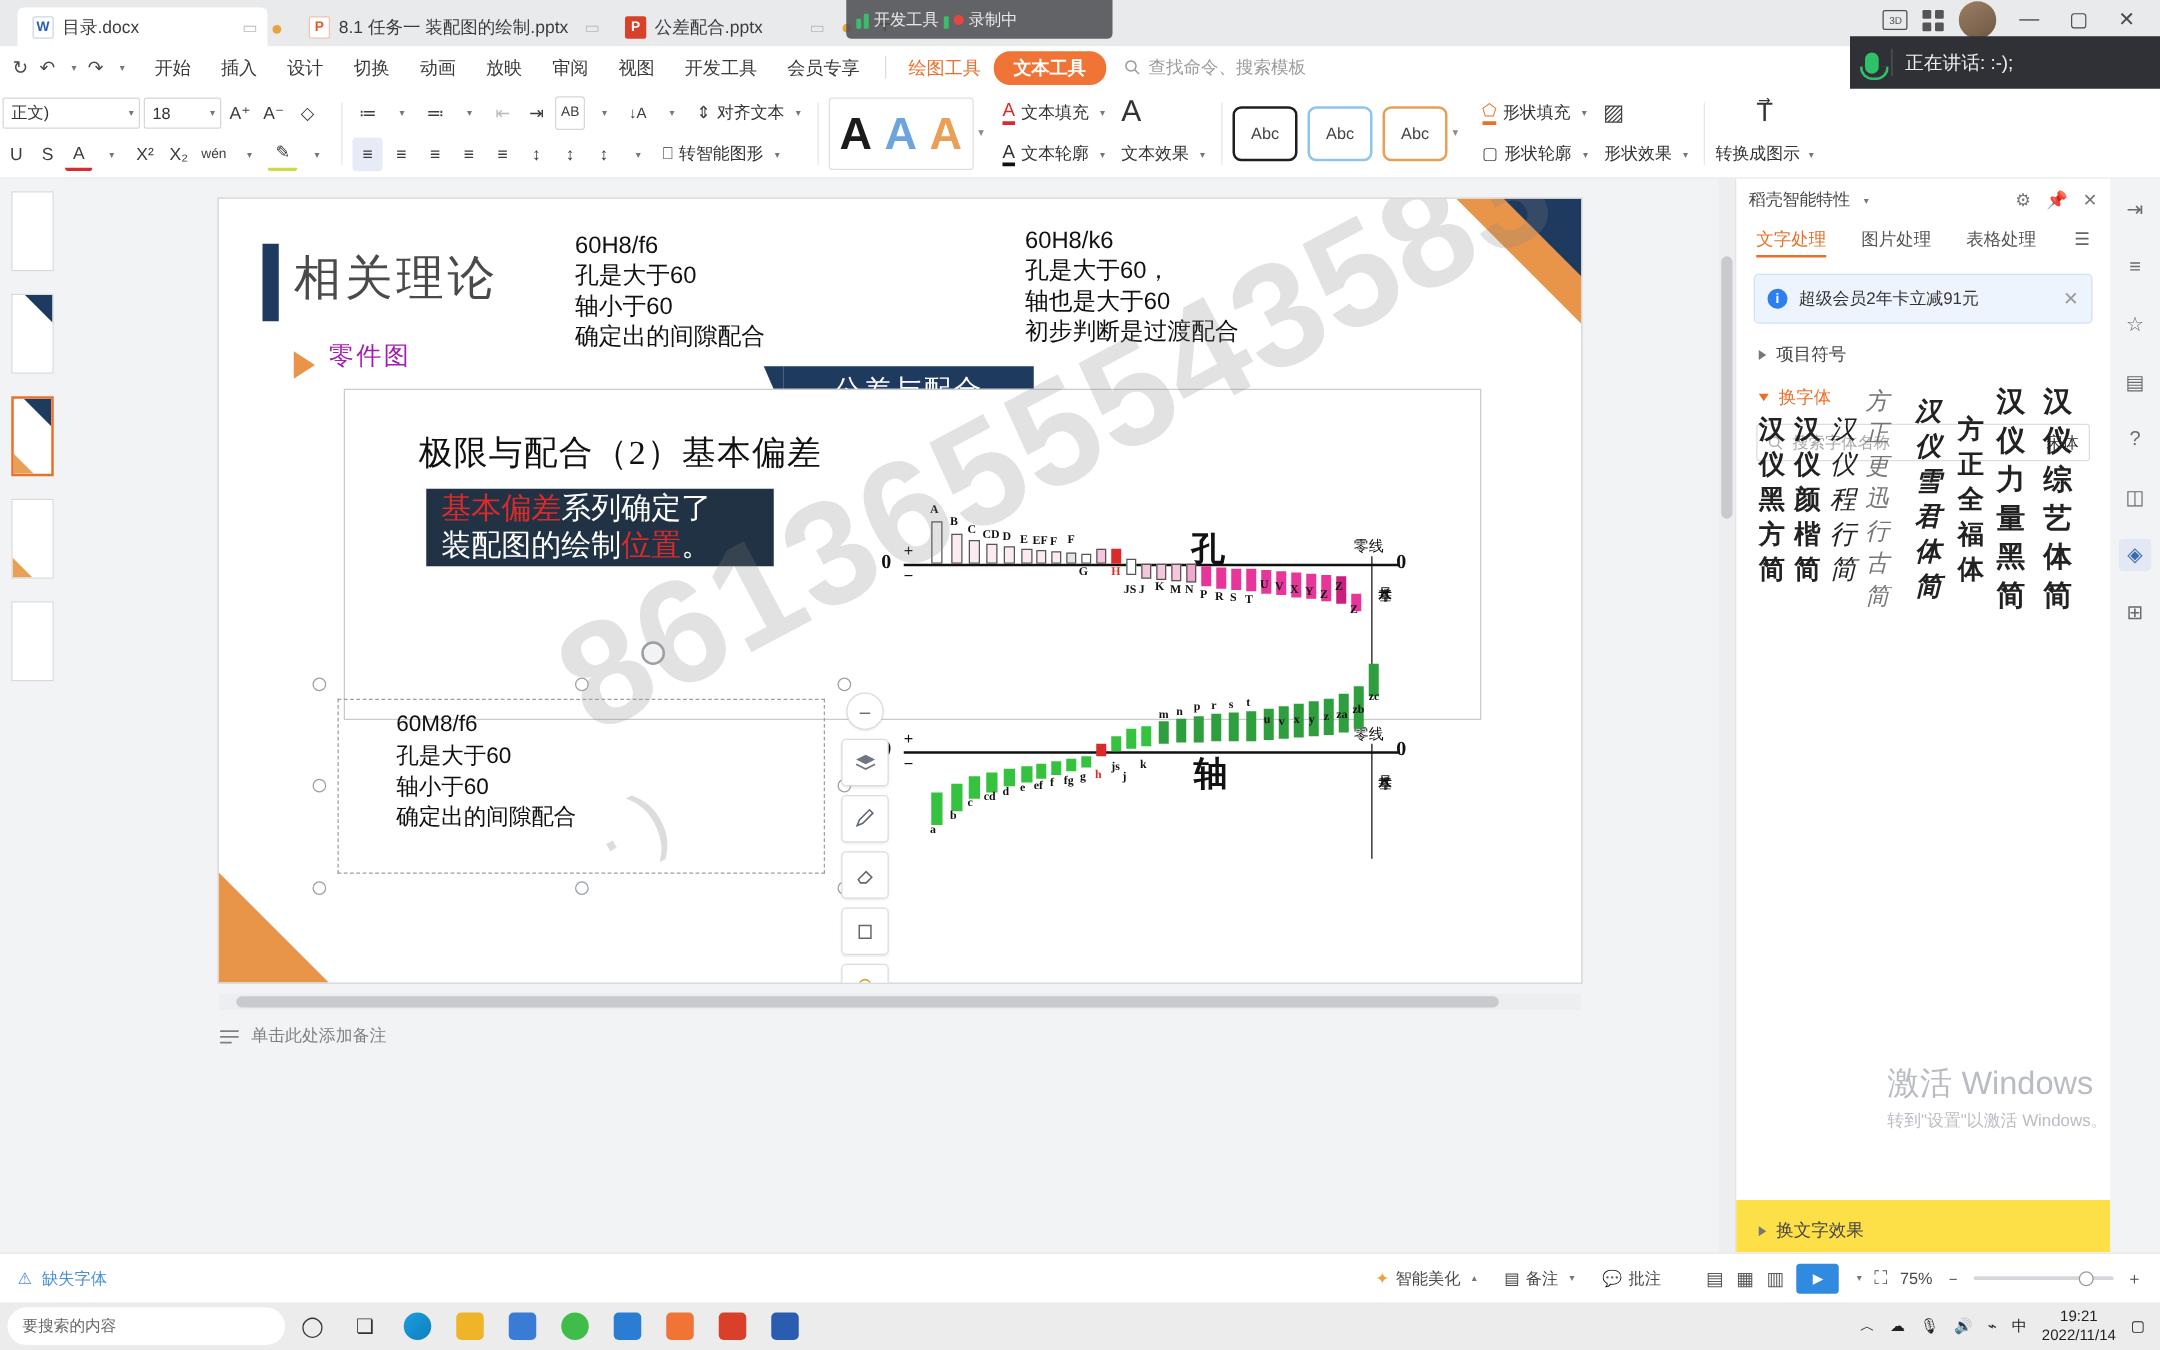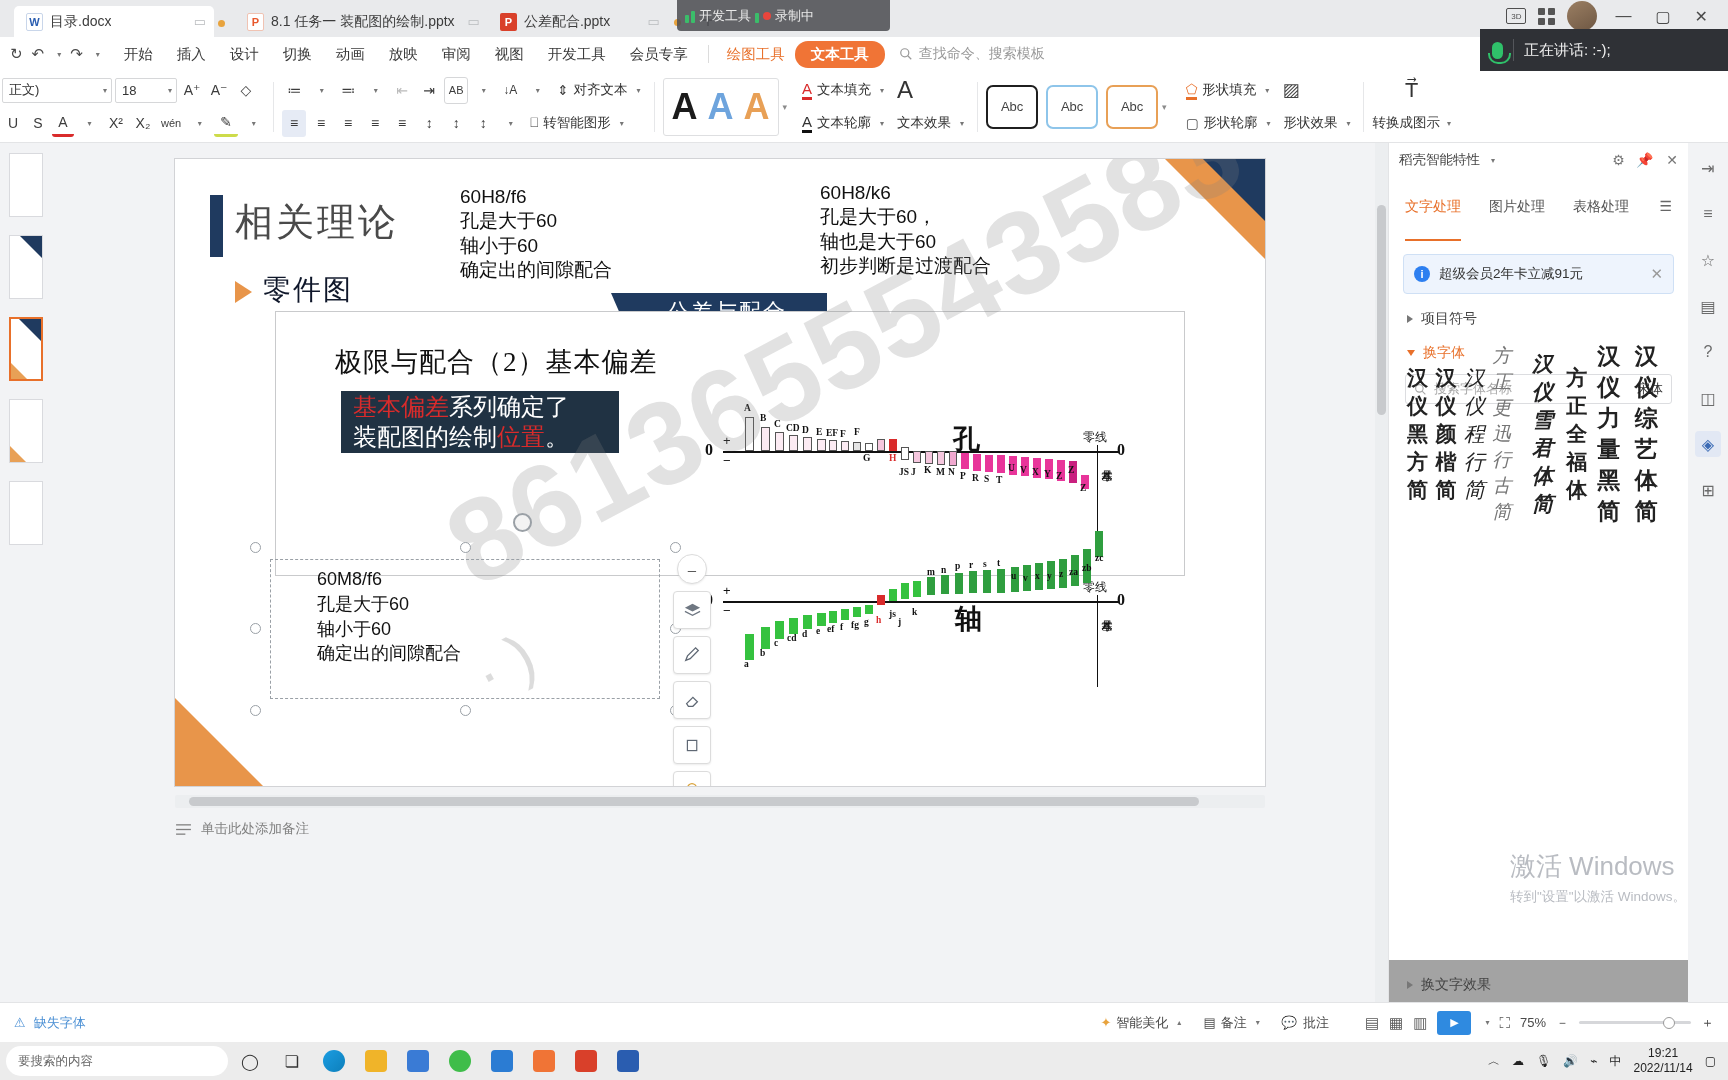--- a/index.html
+++ b/index.html
@@ -134,21 +134,21 @@
      border-bottom:88px solid #e8954a; border-right:88px solid transparent; }
 
   .accentbar { position:absolute; left:35px; top:36px; width:13px; height:62px;
                background:#1f3a5f; }
   .ptitle { position:absolute; left:60px; top:38px; font-size:38px;
      color:#4a4a4a; font-family:"Liberation Serif","DejaVu Serif",serif;
      letter-spacing:3px; }
   .bullet-tri { position:absolute; left:60px; top:122px; width:0;height:0;
      border-left:17px solid #e8954a; border-top:11px solid transparent;
      border-bottom:11px solid transparent; }
-  .sub1 { position:absolute; left:88px; top:112px; font-size:28px; color:#0f172a;
+  .sub1 { position:absolute; left:88px; top:112px; font-size:20px; color:#a21caf;
      font-family:Liberation Serif, serif; letter-spacing:2px;}
 
   .note1 { position:absolute; left:285px; top:26px; font-size:19px;
      color:#111; line-height:1.28; }
   .note2 { position:absolute; left:645px; top:22px; font-size:19px;
      color:#111; line-height:1.28; }
 
   .ribbon-tag { position:absolute; left:452px; top:134px; width:200px;
      height:37px; background:#1f3a5f; color:#fff; font-size:22px;
      display:flex; align-items:center; justify-content:center;
@@ -227,21 +227,21 @@
      background:#c8cacd; border-radius:5px; }
 
   
   .rpanel { width:300px; background:#fff; border-left:1px solid #e3e4e6;
      position:relative; display:flex; flex-direction:column; }
   .rp-head { height:34px; display:flex; align-items:center; gap:7px;
      padding:0 10px; font-size:13.5px; color:#444; }
   .rp-head .sp { margin-left:auto; display:flex; gap:12px; color:#777;
      font-size:14px; }
   .rp-tabs { display:flex; gap:28px; padding:6px 16px 0 16px; font-size:14px; }
-  .rp-tab { color:#555; padding-bottom:23px;margin-top:15px; }
+  .rp-tab { color:#555; padding-bottom:3px; }
   .rp-tab.active { color:#e8702a; border-bottom:2.5px solid #e8702a; }
   .rp-tab.menu { margin-left:auto; color:#666; }
   .promo { margin:13px 14px 0 14px; height:40px; background:#eef4fd;
      border:1px solid #cfe0f5; border-radius:4px; display:flex;
      align-items:center; gap:9px; padding:0 10px; font-size:13.5px; color:#333;}
   .ibadge { width:16px;height:16px;border-radius:50%;background:#2d7ff0;
      color:#fff;font-size:11px;display:flex;align-items:center;
      justify-content:center;font-weight:bold; }
   .promo .x { margin-left:auto; color:#9a9a9a; font-size:15px; }
   .sect { padding:16px 16px 0 18px; font-size:14px; color:#444;
@@ -263,21 +263,21 @@
   .fi3 { font-family:"Liberation Serif",serif; font-style:italic; }
   .fi4 { font-family:"Liberation Serif",serif; font-style:italic;
          color:#767676; font-size:19px; letter-spacing:2px;}
   .fi5 { font-family:"Liberation Serif",serif; font-style:italic;
          font-weight:bold; }
   .fi6 { font-family:Liberation Mono, monospace; font-weight:bold;
          letter-spacing:2px; }
   .fi7 { font-weight:bold; font-size:23px; }
   .fi8 { font-weight:bold; font-size:23px; }
   .rp-bottom { position:absolute; left:0; right:0; bottom:0; padding:0 16px 8px;
-     background:#a3a3a3; }
+     background:#fde047; }
   .rp-bottom .sect { padding-left:2px; }
 
   
   .iconrail { width:40px; background:#f2f3f5; display:flex; flex-direction:column;
      align-items:center; gap:20px; padding-top:12px; }
   .railicon { width:26px; height:26px; display:flex; align-items:center;
      justify-content:center; color:#6c6c6c; font-size:16px; border-radius:4px;}
   .railicon.on { background:#e2e8f4; color:#3b6bb5; }
 
   

